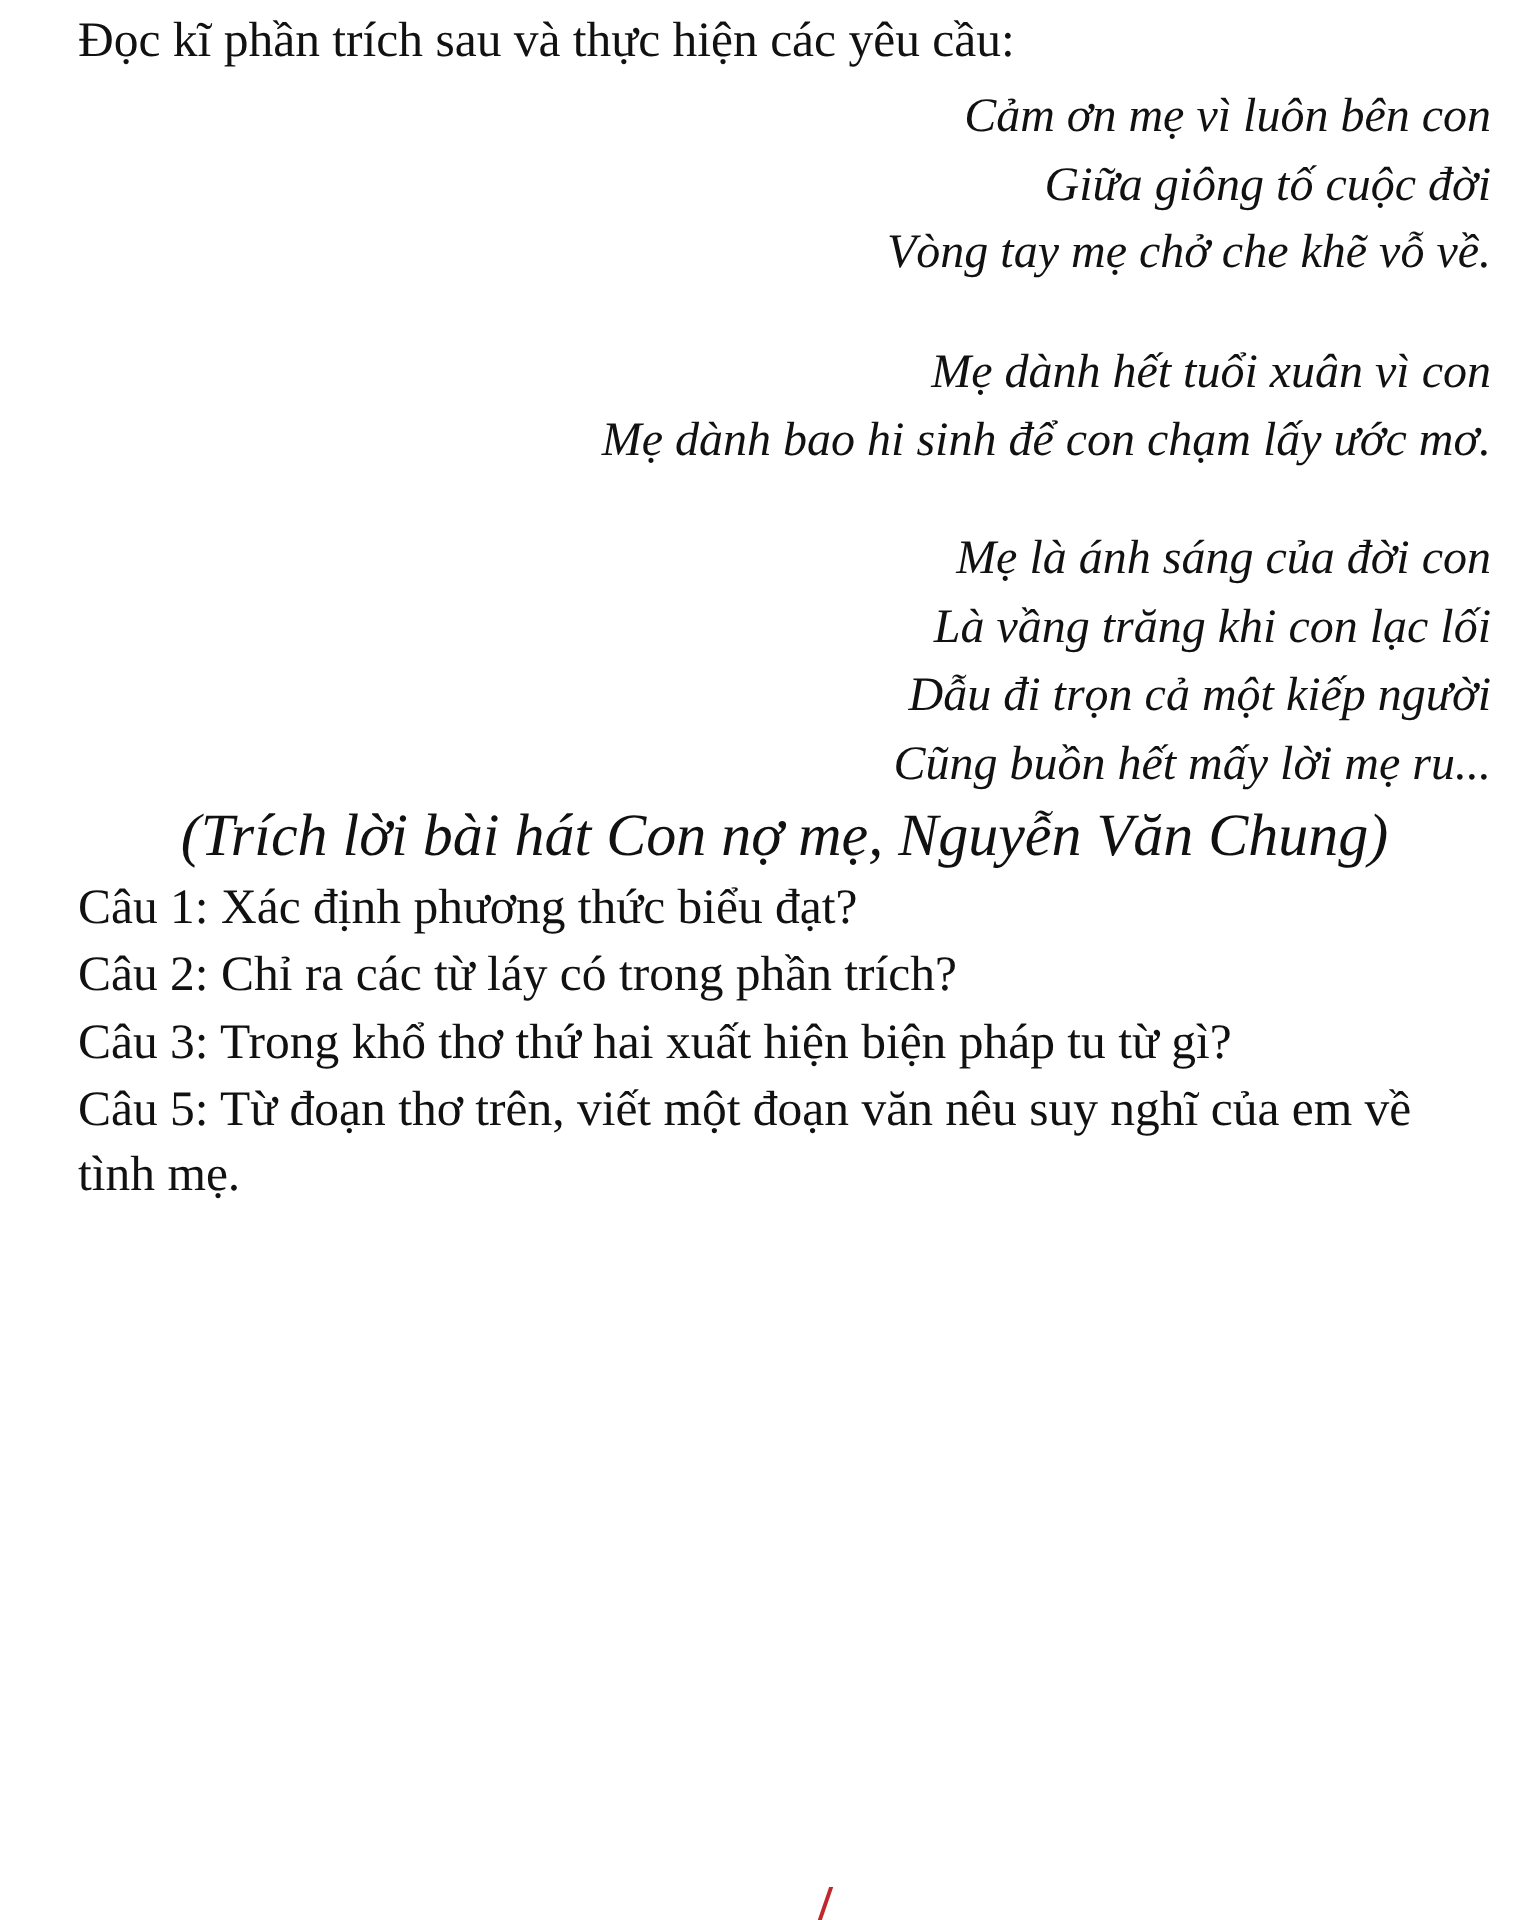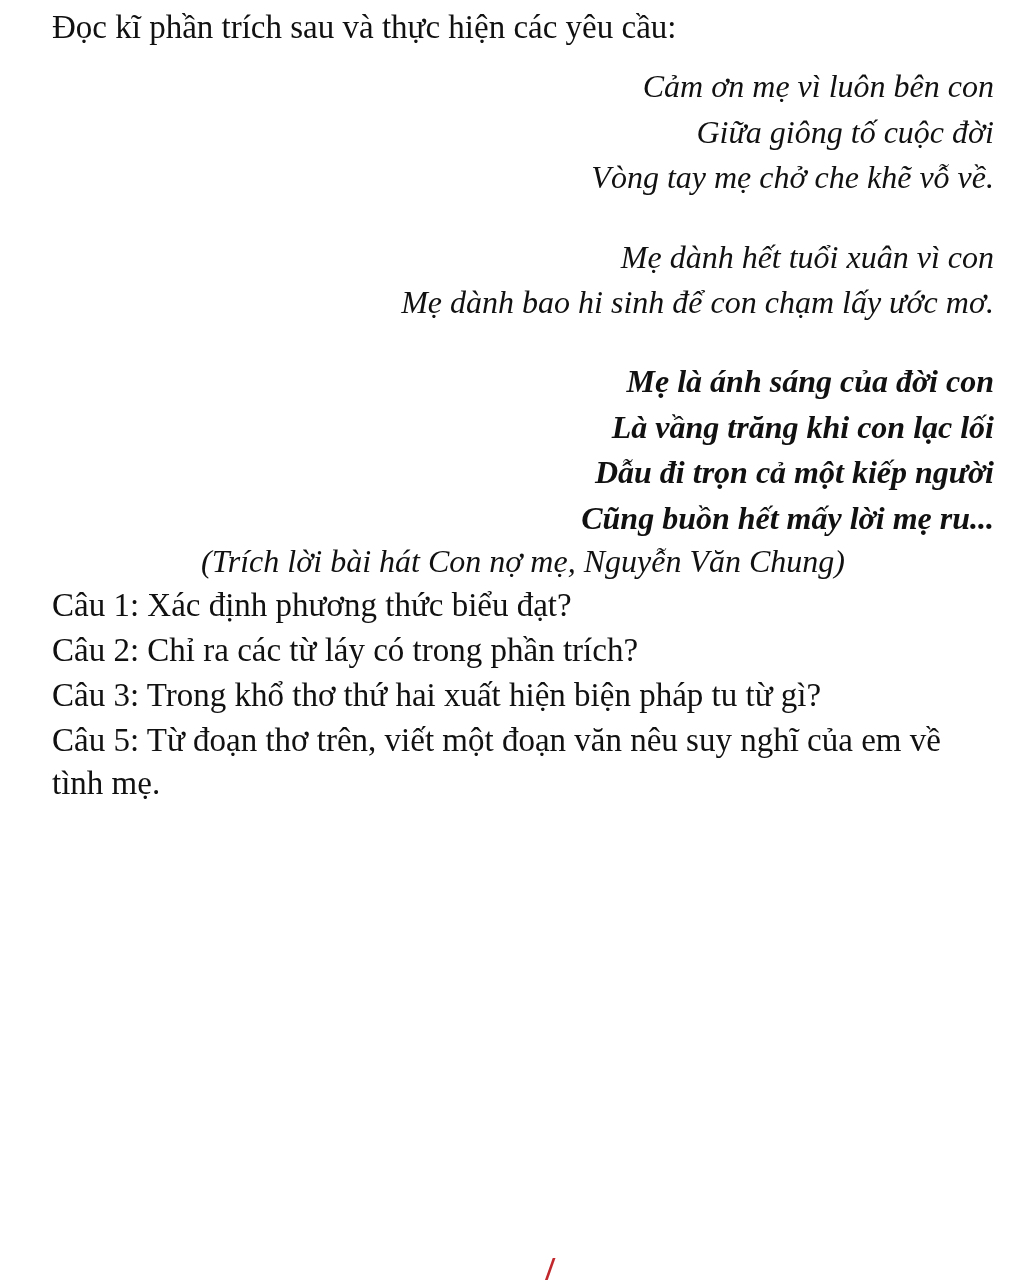--- a/index.html
+++ b/index.html
@@ -18,43 +18,42 @@
     position: relative;
     width: 1024px;
     height: 1280px;
     box-sizing: border-box;
     padding: 6px 30px 0 52px;
   }
   .intro {
     font-size: 33px;
     line-height: 1.28;
     text-align: left;
-    margin: 0 0 16px 0;
+    margin: 0 0 6px 0;
     white-space: nowrap;
   }
   .poem {
     font-style: italic;
     font-size: 32px;
     line-height: 1.42;
     text-align: right;
     margin: 0;
   }
   .stanza {
     margin: 0 0 34px 0;
   }
   .stanza:last-of-type {
     margin-bottom: 0;
-    font-weight: bold;
   }
   .line {
     white-space: nowrap;
   }
   .attribution {
     font-style: italic;
-    font-size: 32px;
+    font-size: 40px;
     text-align: center;
     margin: 2px 0 4px 0;
     white-space: nowrap;
   }
   .questions {
     margin-top: 2px;
     font-family: Liberation Serif, serif;
   }
   .q {
     font-size: 33px;

